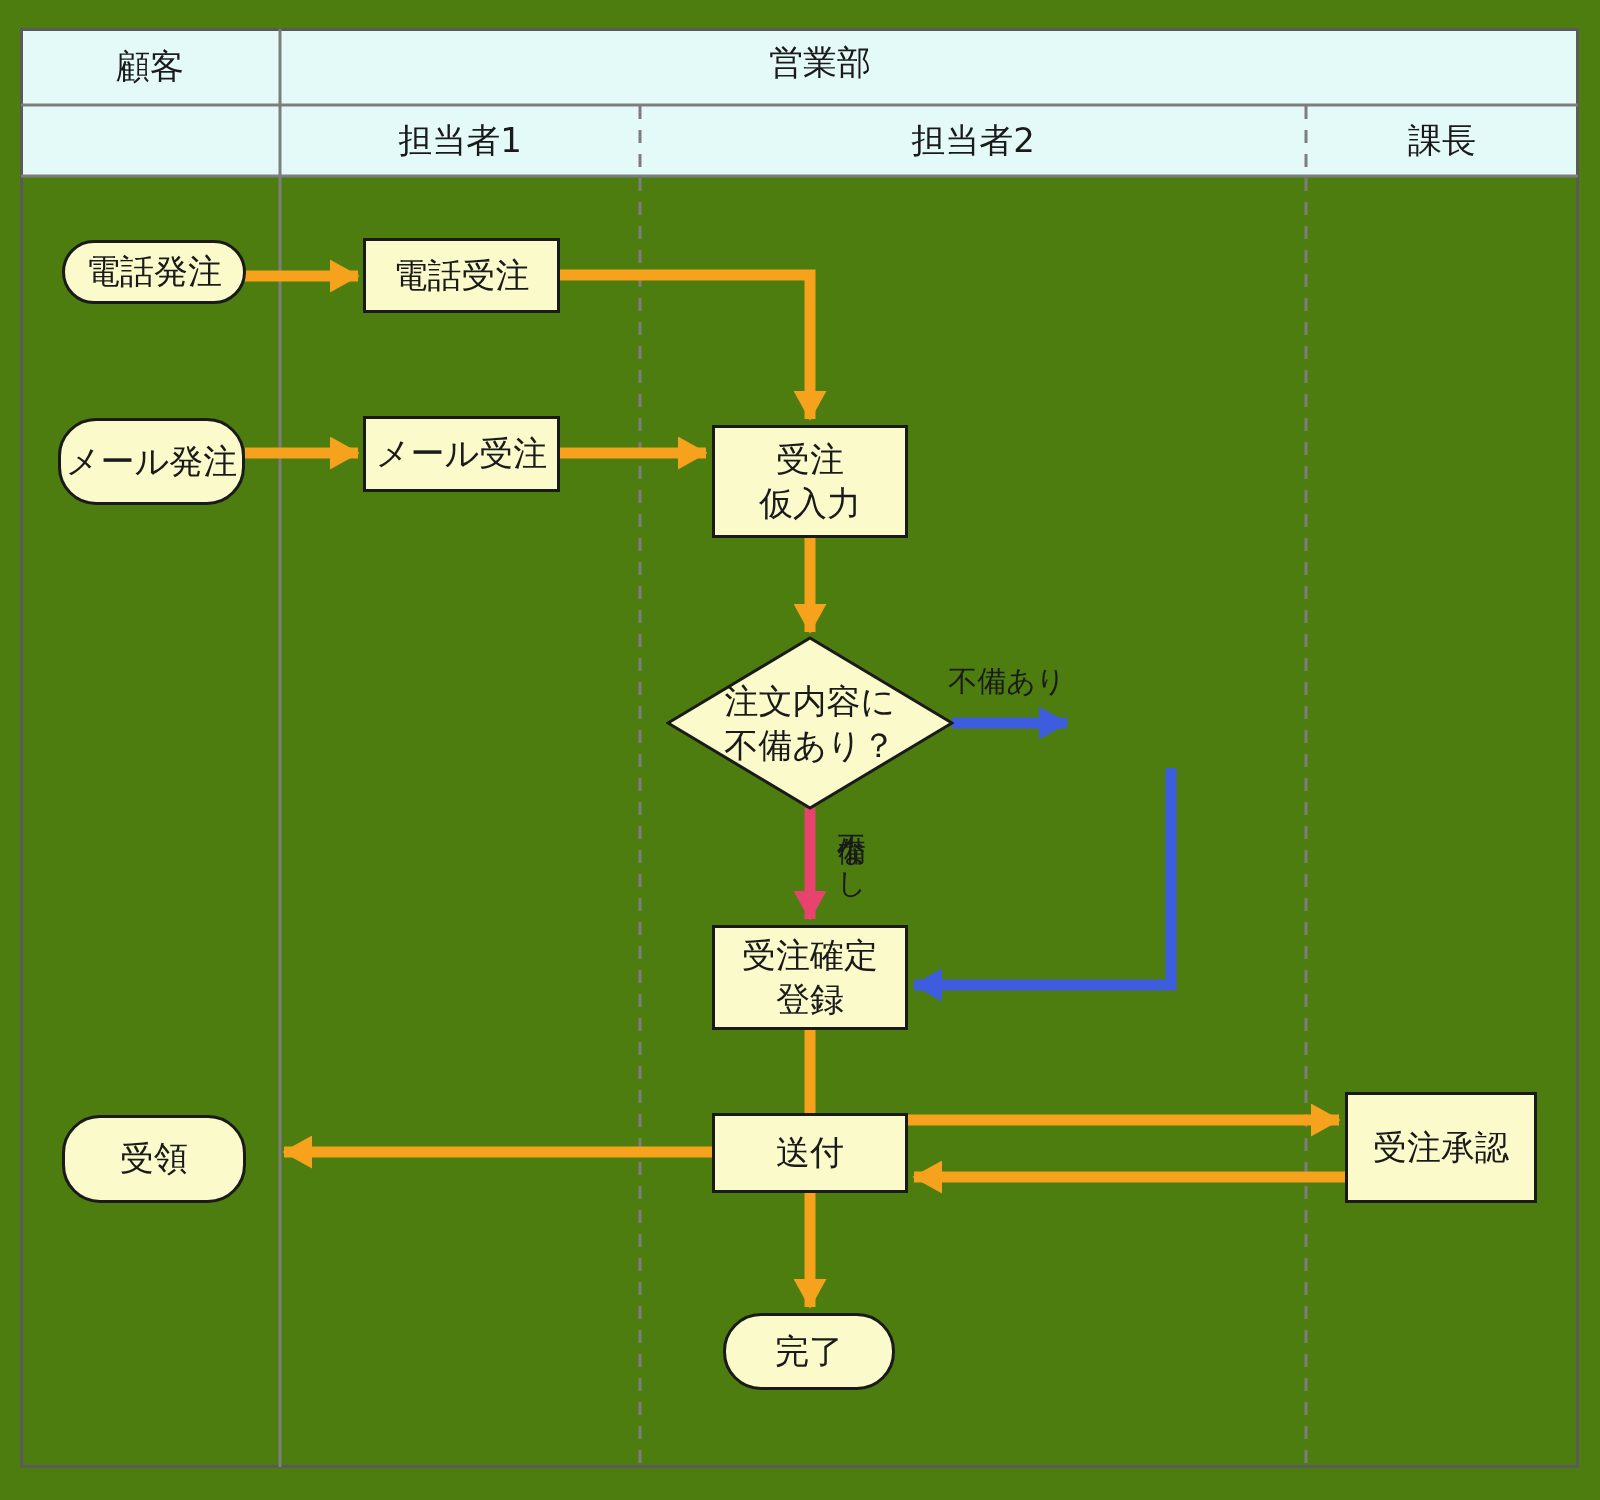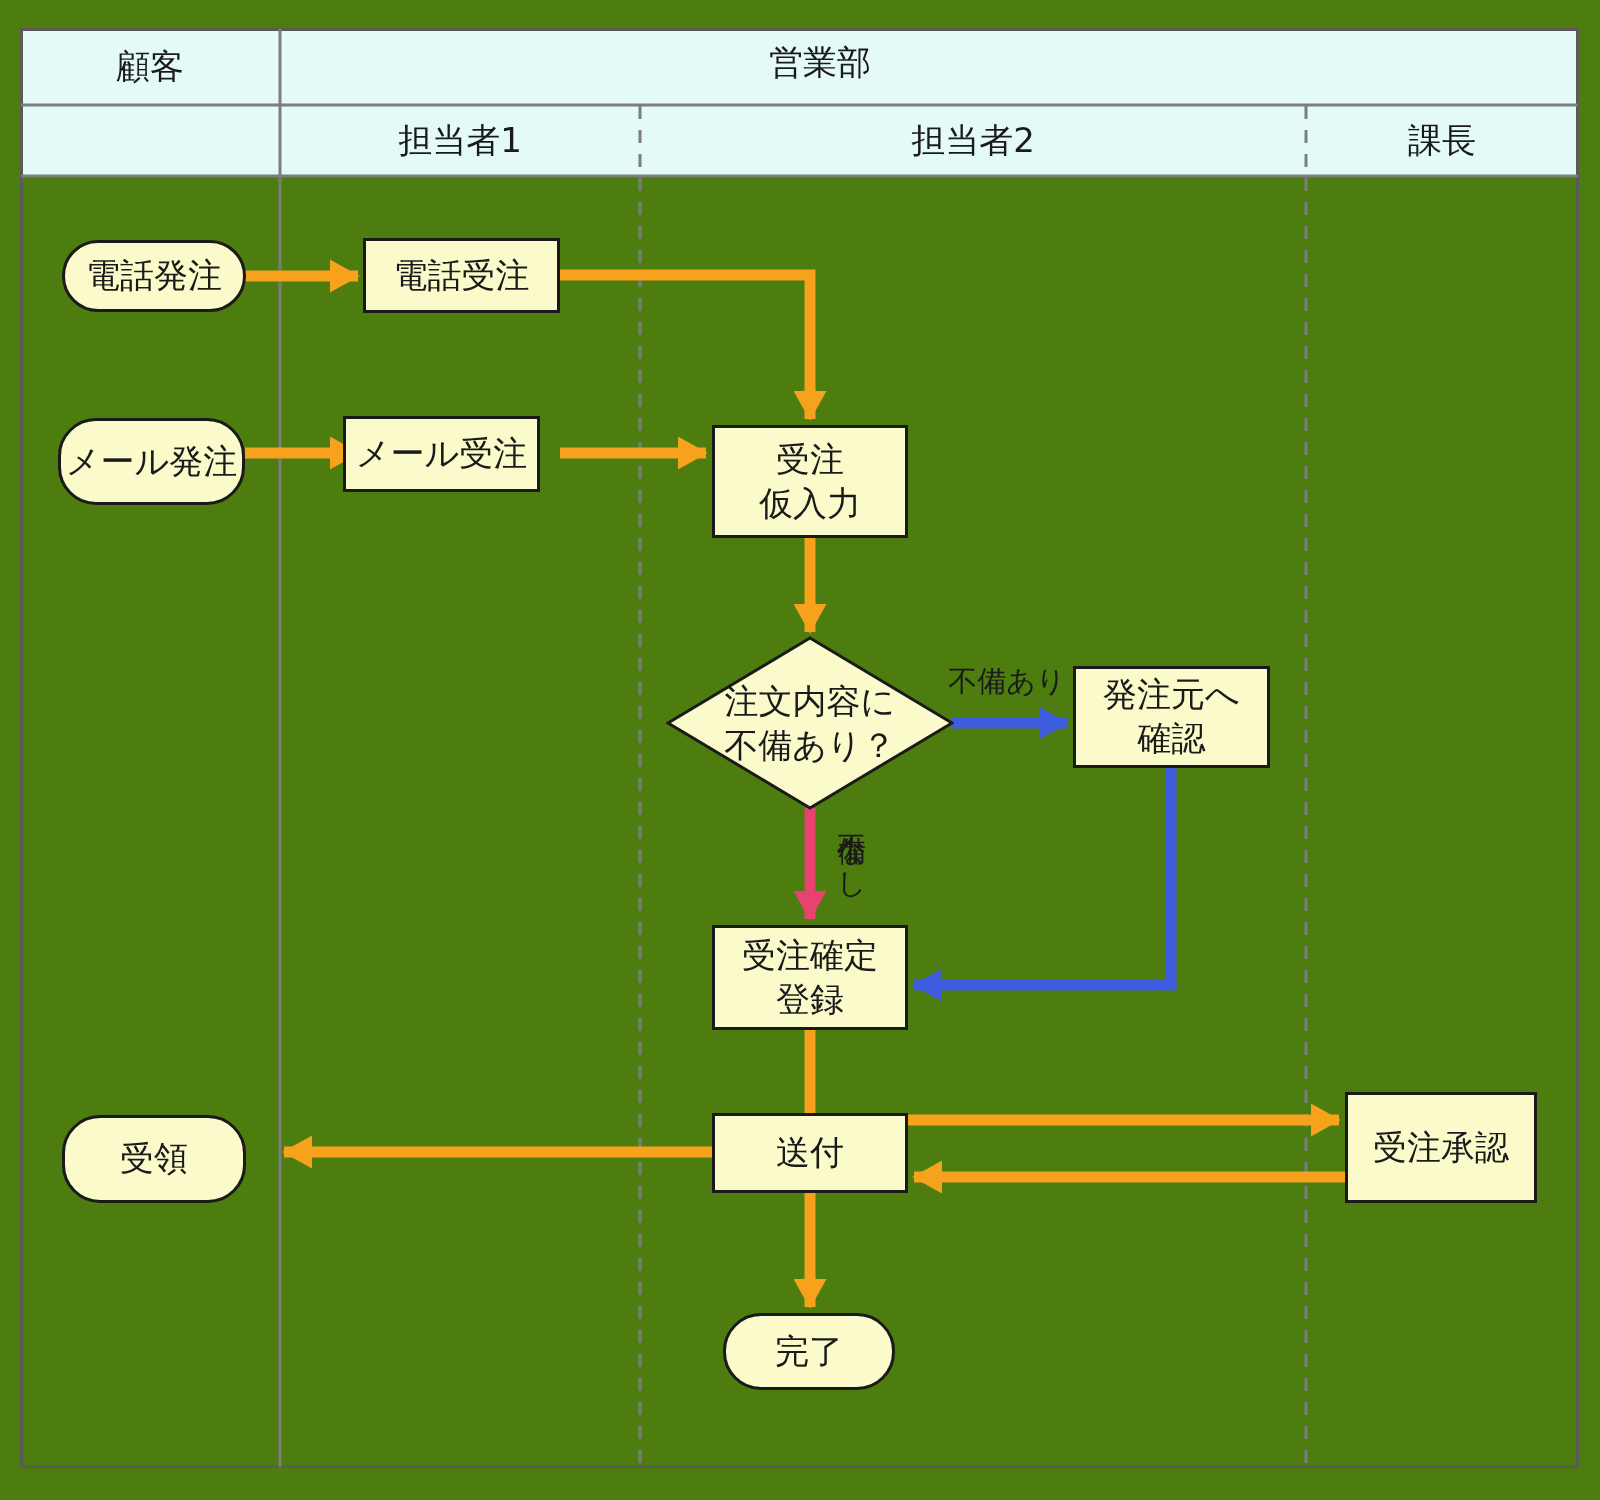--- a/index.html
+++ b/index.html
@@ -75,49 +75,45 @@
     <path class="edge main" stroke-width="11" d="M712,1152 H284" marker-end="url(#ah-main)"></path>
     <path class="edge main" stroke-width="11" d="M810,1193 V1307" marker-end="url(#ah-main)"></path>
   </svg>
 
   <div class="hlabel" style="left:20px;top:28px;width:260px;height:77px;">顧客</div>
   <div class="hlabel" style="left:280px;top:28px;width:1080px;height:70px;">営業部</div>
   <div class="hlabel" style="left:280px;top:105px;width:360px;height:71px;">担当者1</div>
   <div class="hlabel" style="left:640px;top:105px;width:666px;height:71px;">担当者2</div>
   <div class="hlabel" style="left:1306px;top:105px;width:272px;height:71px;">課長</div>
 
-  <div class="node pill" style="left:62px;top:240px;width:184px;height:72px;">
+  <div class="node pill" style="left:62px;top:240px;width:184px;height:64px;">
     <span class="node-label">電話発注</span>
   </div>
   <div class="node" style="left:363px;top:238px;width:197px;height:75px;">
     <span class="node-label">電話受注</span>
   </div>
   <div class="node pill" style="left:58px;top:418px;width:187px;height:87px;">
     <span class="node-label">メール発注</span>
   </div>
-  <div class="node" style="left:343px;top:416px;width:197px;height:76px;justify-content:center;">
+  <div class="node" style="left:363px;top:416px;width:197px;height:76px;justify-content:center;">
     <span class="node-label">メール受注</span>
   </div>
   <div class="node" style="left:712px;top:425px;width:196px;height:113px;">
     <span class="node-label">受注
 仮入力</span>
   </div>
 
   <div class="diamond-wrap" style="left:666px;top:636px;width:288px;height:174px;">
     <svg width="288" height="174" viewBox="0 0 288 174">
       <polygon points="144,2 286,87 144,172 2,87" fill="#FBFACB" stroke="#1a1a1a" stroke-width="3" style="fill:var(--node_fill);stroke:var(--node_border);"></polygon>
     </svg>
     <div class="diamond-text">注文内容に
 不備あり？</div>
   </div>
 
-  <div class="node" style="left:1073px;top:666px;width:197px;height:102px;">
-    <span class="node-label">発注元へ
-確認</span>
-  </div>
   <div class="node" style="left:712px;top:925px;width:196px;height:105px;">
     <span class="node-label">受注確定
 登録</span>
   </div>
   <div class="node" style="left:712px;top:1113px;width:196px;height:80px;">
     <span class="node-label">送付</span>
   </div>
   <div class="node" style="left:1345px;top:1092px;width:192px;height:111px;">
     <span class="node-label">受注承認</span>
   </div>

